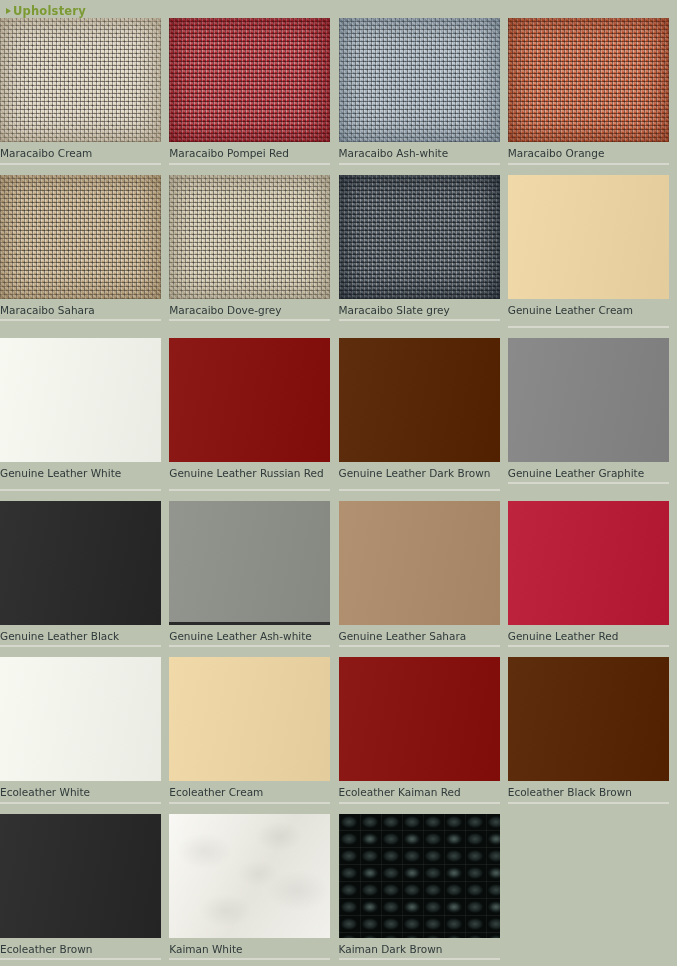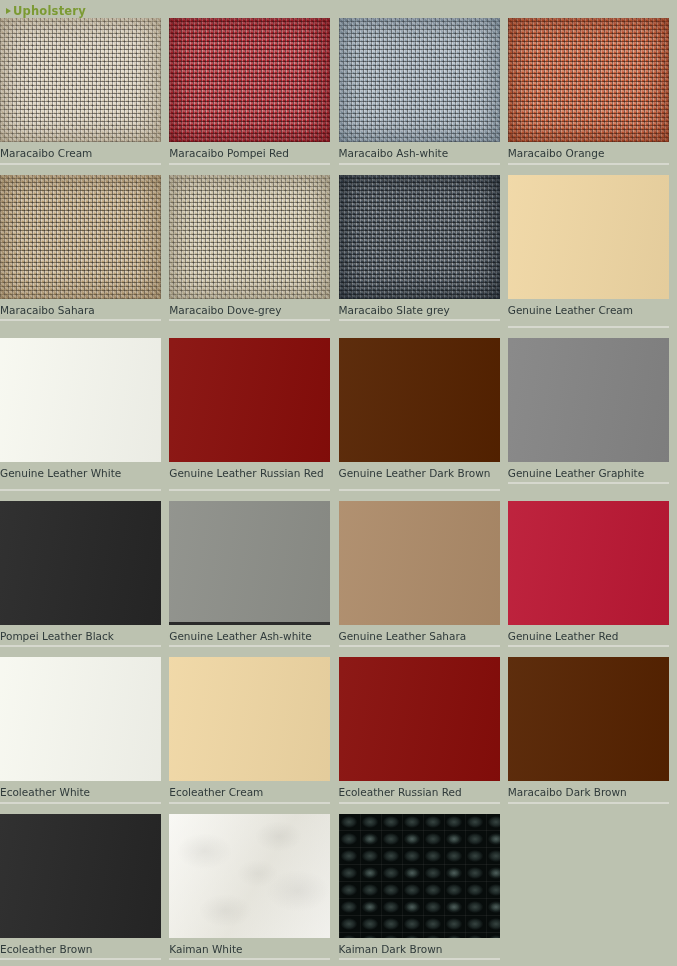--- a/index.html
+++ b/index.html
@@ -205,21 +205,21 @@
         <div class="label">Genuine Leather Dark Brown</div>
         <div class="rule"></div>
       </div>
       <div class="cell">
         <div class="swatch leather" style="background-color: rgb(132, 132, 132);"></div>
         <div class="label">Genuine Leather Graphite</div>
         <div class="rule"></div>
       </div>
       <div class="cell">
         <div class="swatch leather" style="background-color: rgb(38, 38, 38);"></div>
-        <div class="label">Pompei Leather Black</div>
+        <div class="label">Genuine Leather Black</div>
         <div class="rule"></div>
       </div>
       <div class="cell">
         <div class="swatch leather edge-shadow" style="background-color: rgb(141, 143, 137);"></div>
         <div class="label">Genuine Leather Ash-white</div>
         <div class="rule"></div>
       </div>
       <div class="cell">
         <div class="swatch leather" style="background-color: rgb(173, 139, 105);"></div>
         <div class="label">Genuine Leather Sahara</div>
@@ -235,26 +235,26 @@
         <div class="label">Ecoleather White</div>
         <div class="rule"></div>
       </div>
       <div class="cell">
         <div class="swatch leather" style="background-color: rgb(240, 215, 164);"></div>
         <div class="label">Ecoleather Cream</div>
         <div class="rule"></div>
       </div>
       <div class="cell">
         <div class="swatch leather" style="background-color: rgb(135, 13, 10);"></div>
-        <div class="label">Ecoleather Russian Red</div>
+        <div class="label">Ecoleather Kaiman Red</div>
         <div class="rule"></div>
       </div>
       <div class="cell">
         <div class="swatch leather" style="background-color: rgb(85, 34, 0);"></div>
-        <div class="label">Maracaibo Dark Brown</div>
+        <div class="label">Ecoleather Black Brown</div>
         <div class="rule"></div>
       </div>
       <div class="cell">
         <div class="swatch leather" style="background-color: rgb(38, 38, 38);"></div>
         <div class="label">Ecoleather Brown</div>
         <div class="rule"></div>
       </div>
       <div class="cell">
         <div class="swatch leather nappa" style="background-color: rgb(242, 241, 233);"></div>
         <div class="label">Kaiman White</div>

